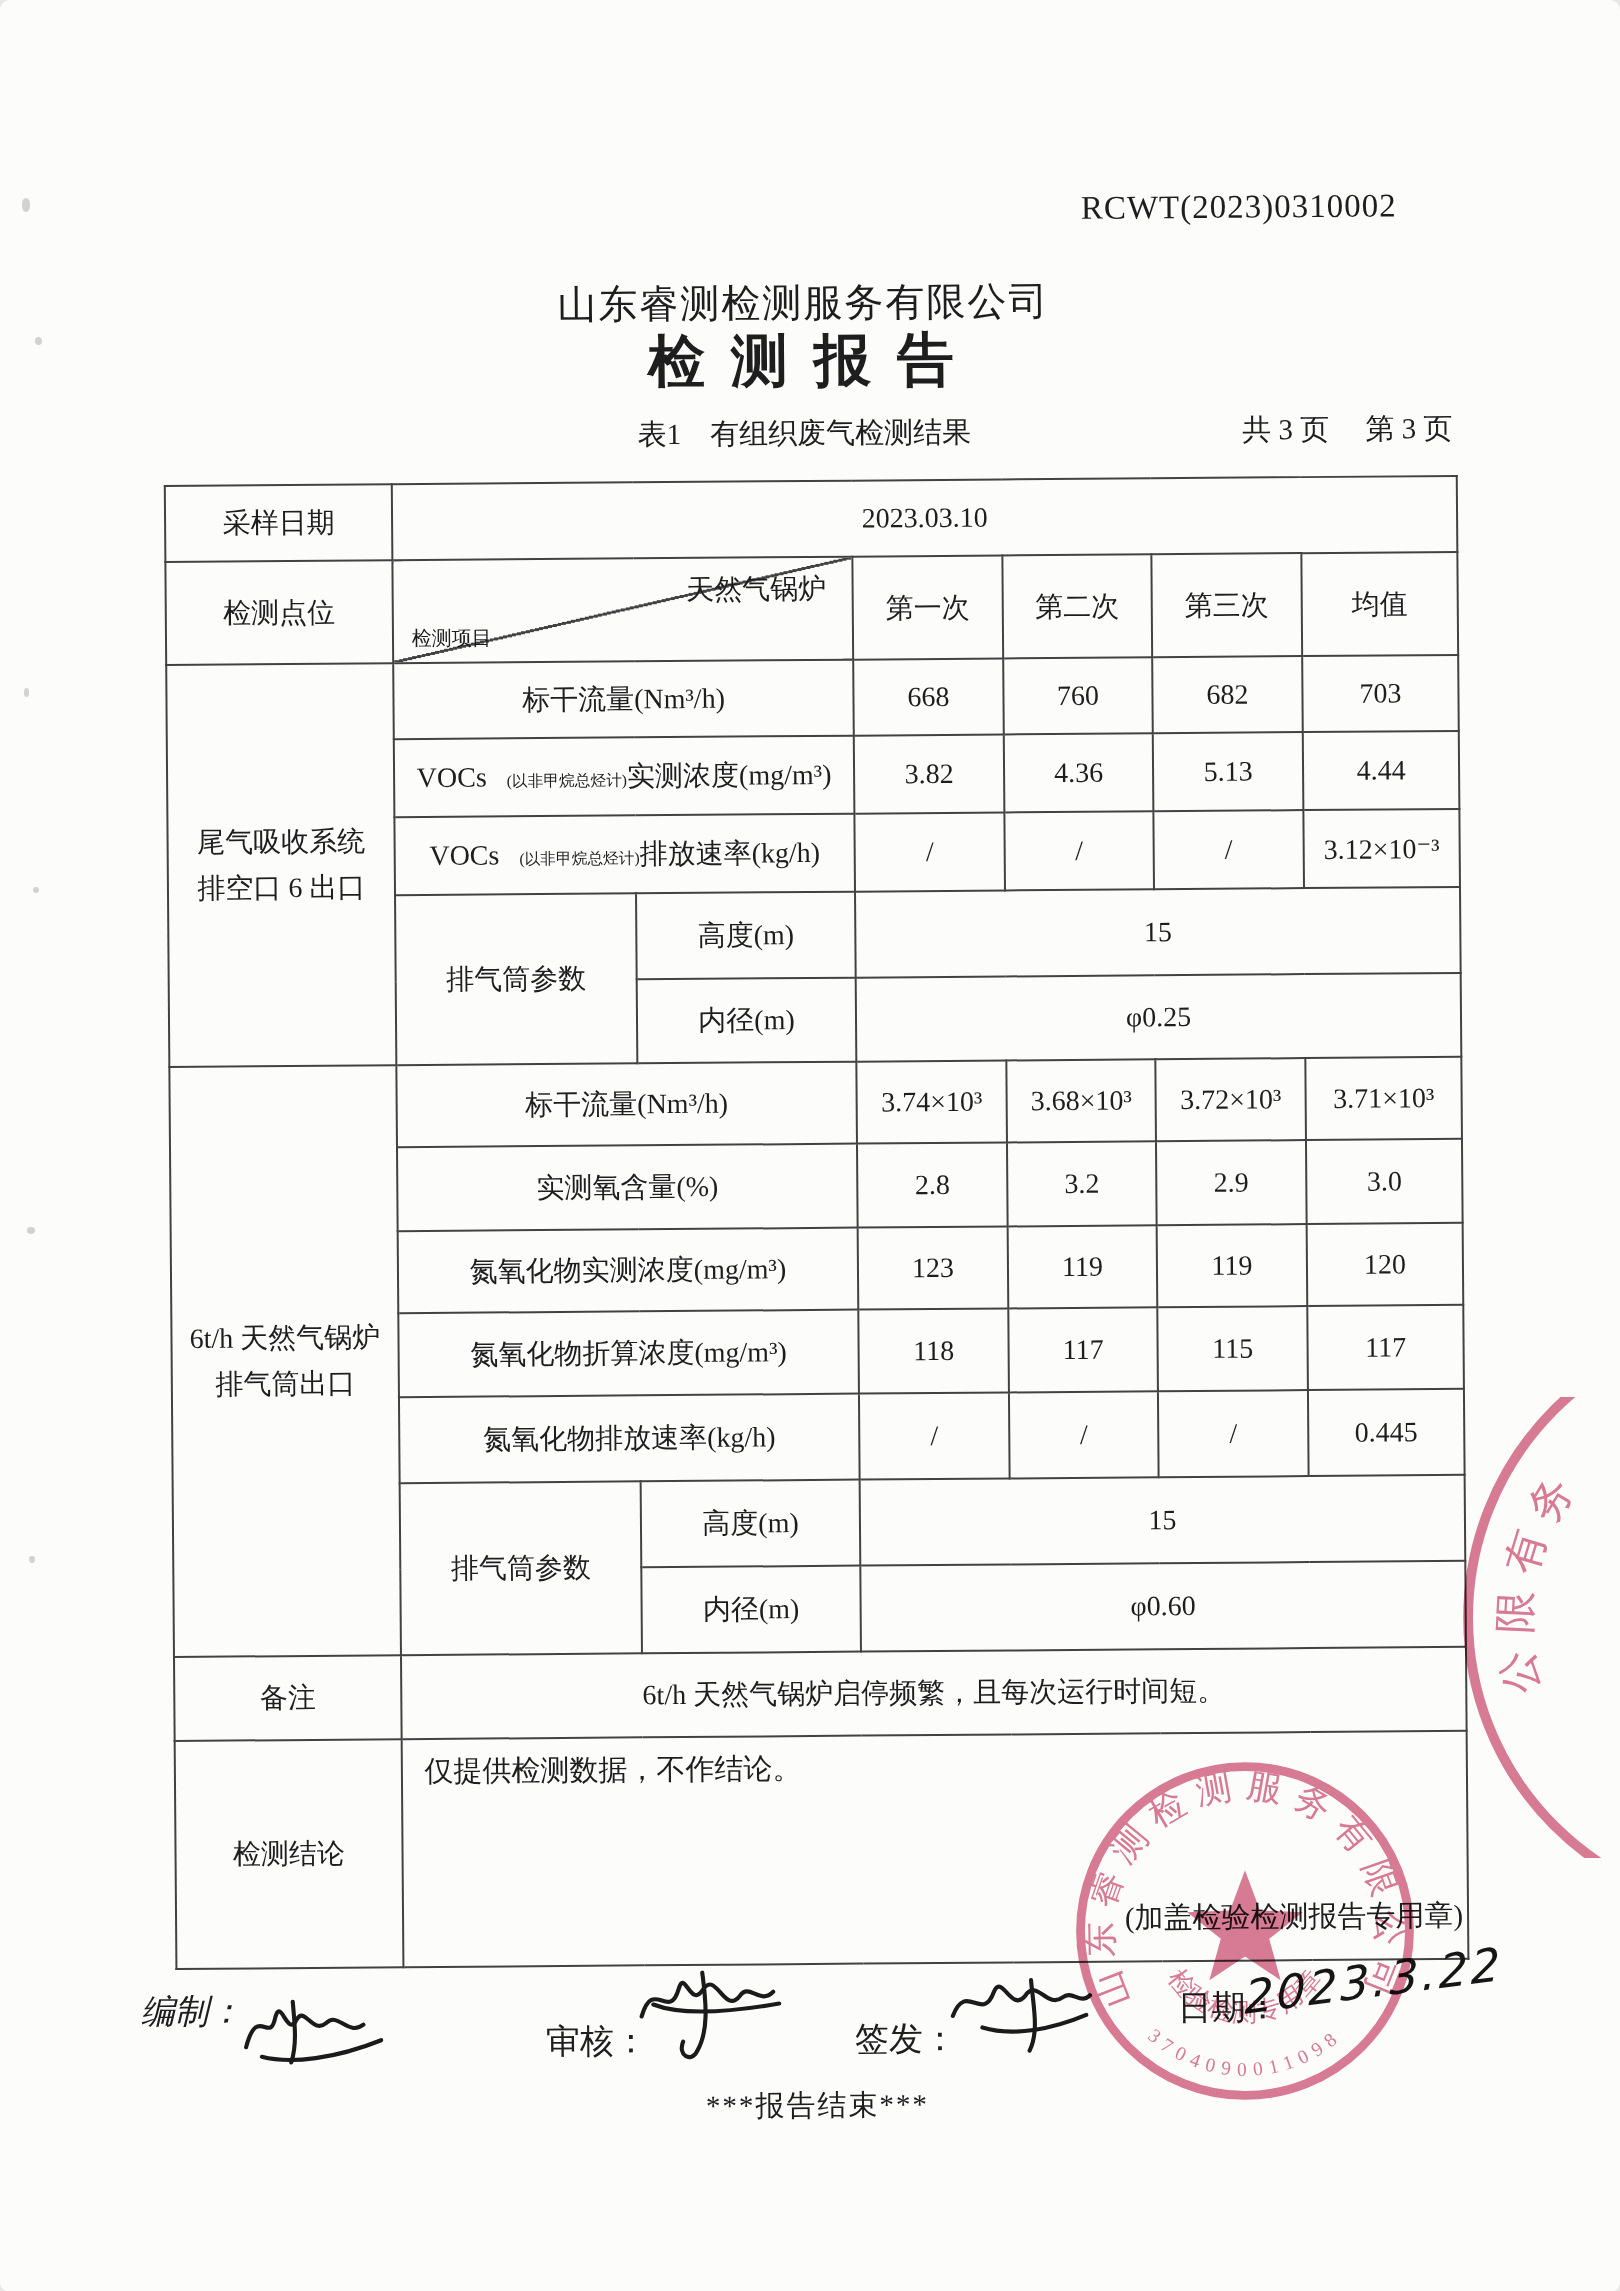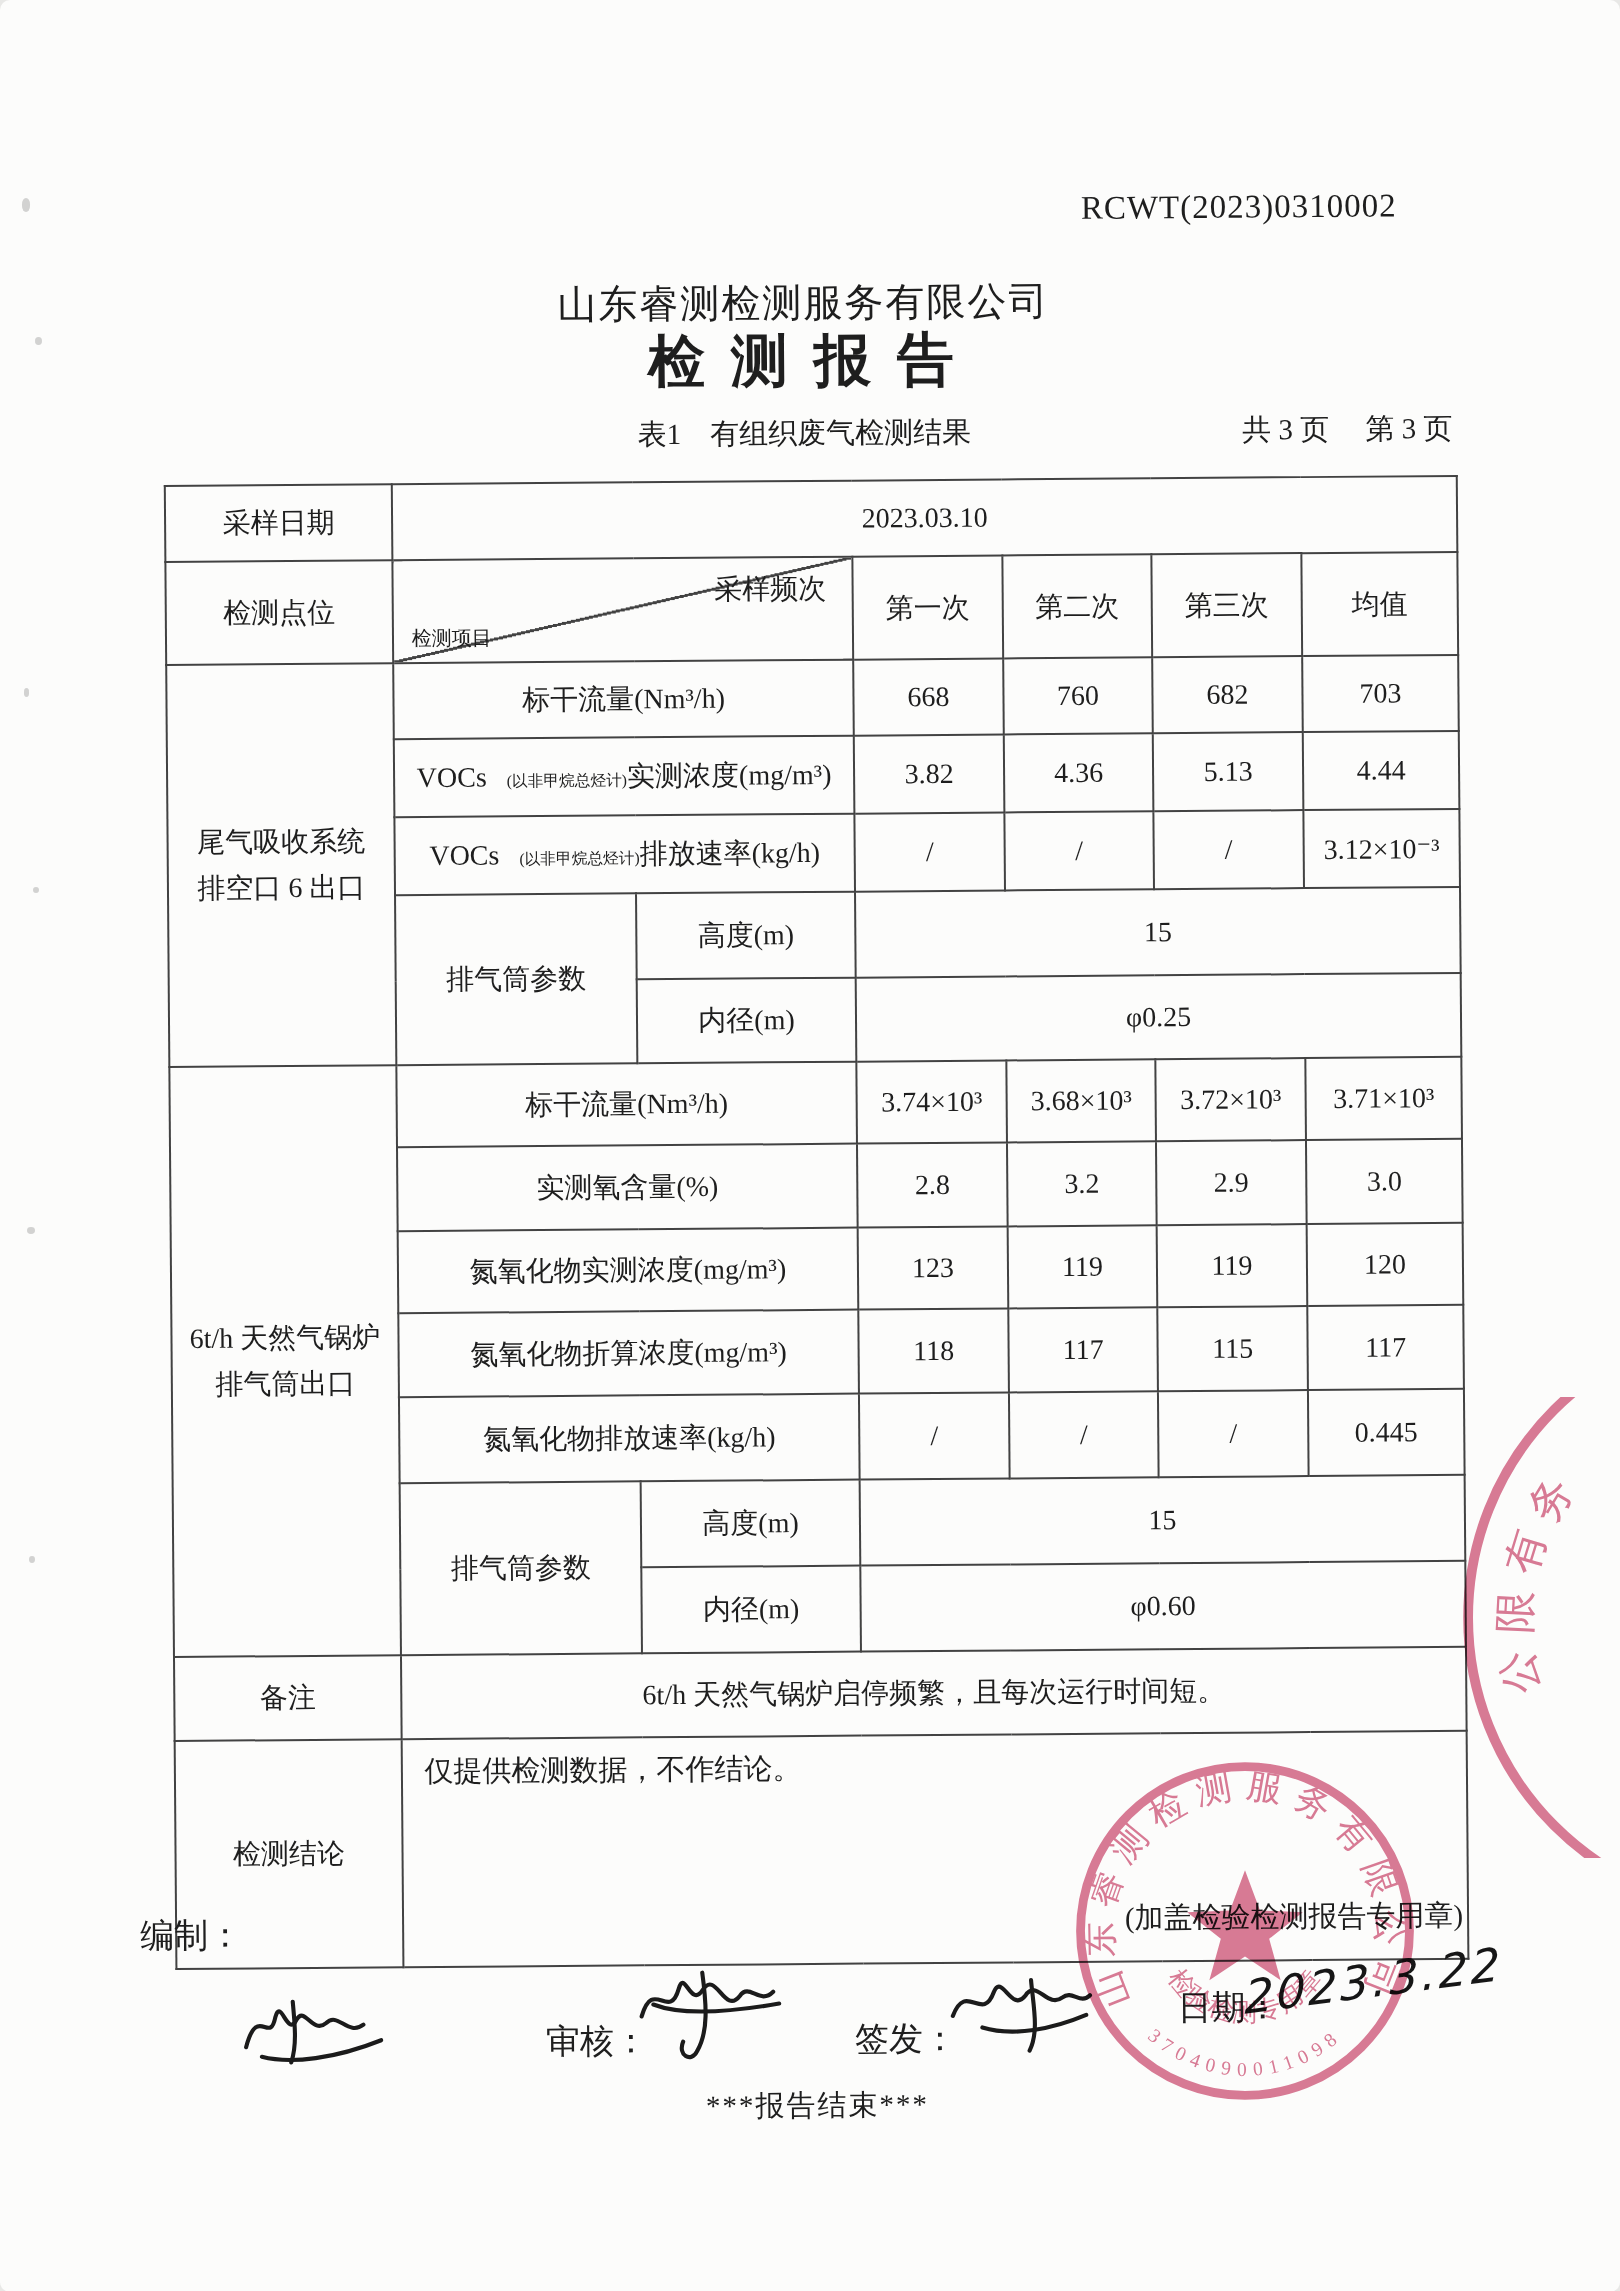--- a/index.html
+++ b/index.html
@@ -63,21 +63,21 @@
 
       <tbody>
           <tr style="height:76px">
         <td>采样日期</td>
         <td colspan="6">2023.03.10</td>
       </tr>
 
       <tr style="height:103px">
         <td>检测点位</td>
         <td colspan="2" class="diag">
-          <span class="diag-top">采样频次</span>
+          <span class="diag-top">天然气锅炉</span>
           <span class="diag-bottom">检测项目</span>
         </td>
         <td>第一次</td>
         <td>第二次</td>
         <td>第三次</td>
         <td>均值</td>
       </tr>
 
       <tr style="height:76px">
         <td rowspan="5">
@@ -175,21 +175,21 @@
       <tr style="height:228px">
         <td>检测结论</td>
         <td colspan="6" class="conclusion-cell">
           <span class="conclusion-text">仅提供检测数据，不作结论。</span>
           <span class="seal-note">(加盖检验检测报告专用章)</span>
         </td>
       </tr>
     </tbody>
       </table>
 
-    <div class="sig-label" style="left:134px;top:1908px;">编制：</div>
+    <div class="sig-label" style="left:134px;top:1984px;font-style:italic;">编制：</div>
     <svg class="sig-svg" style="left:227px;top:1982px;" width="169" height="94" viewBox="0 0 172 96">
       <path d="M12,62 C24,18 36,60 42,32 C48,10 54,54 64,34 C72,20 80,50 94,38 C106,26 116,52 132,40"></path>
       <path d="M60,16 C62,40 64,60 58,78"></path>
       <path d="M28,72 C58,80 104,74 150,56"></path>
     </svg>
 
     <div class="sig-label" style="left:539px;top:2017px;font-family:Liberation Serif, serif;">审核：</div>
     <svg class="sig-svg" style="left:625px;top:1960px;" width="173" height="116" viewBox="0 0 176 118">
       <path d="M10,56 C22,16 38,62 48,28 C54,8 60,48 72,30 C86,8 94,56 110,36 C120,22 130,46 144,32"></path>
       <path d="M72,12 C76,44 78,72 66,92 C60,104 46,96 52,82"></path>

